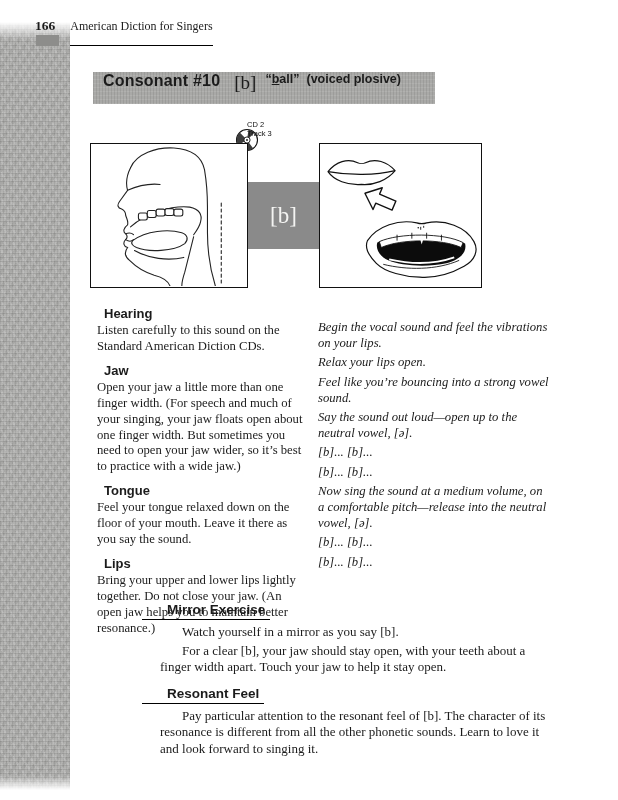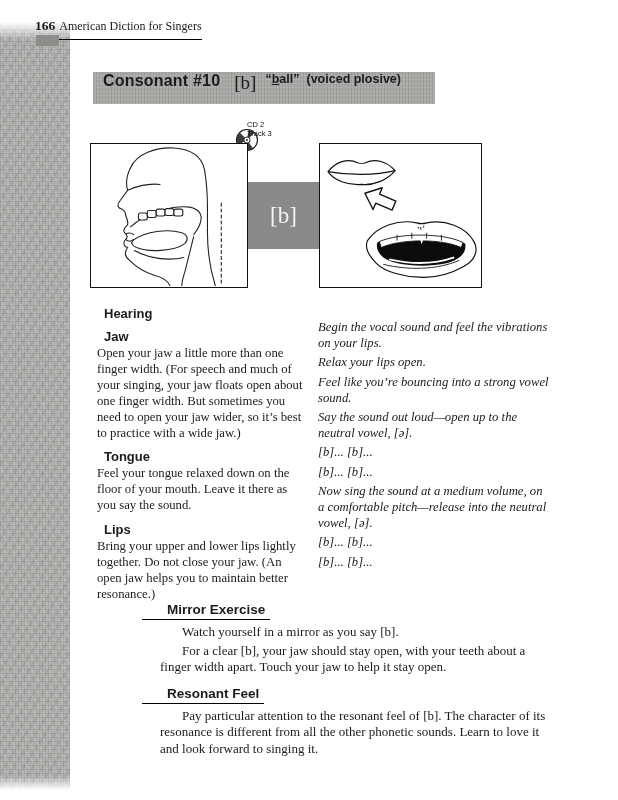--- a/index.html
+++ b/index.html
@@ -15,21 +15,21 @@
       repeating-linear-gradient(90deg, rgba(0,0,0,0.07) 0 1px, transparent 1px 3px),
       repeating-linear-gradient(57deg, rgba(255,255,255,0.12) 0 2px, transparent 2px 7px),
       repeating-linear-gradient(123deg, rgba(0,0,0,0.06) 0 3px, transparent 3px 8px),
       #b2b2b0;
     -webkit-mask-image: linear-gradient(to bottom, transparent 0, #000 18px, #000 calc(100% - 14px), transparent);
             mask-image: linear-gradient(to bottom, transparent 0, #000 18px, #000 calc(100% - 14px), transparent);
   }
   
   .header { position:absolute; left:35px; top:16px; white-space:nowrap; }
   .pagenum { font:bold 13.5px "Liberation Serif", serif;text-align:center; }
-  .running { font:12px "Liberation Serif", serif; margin-left:4px; border-bottom:1.2px solid #000; padding-bottom:6px; }
+  .running { font:12px "Liberation Serif", serif; margin-left:15px; border-bottom:1.2px solid #000; padding-bottom:12px; }
   .header-accent { position:absolute; left:36px; top:35px; width:23px; height:11px; background:#8d8d8b; }
   
   .title-bar {
     position:absolute; left:93px; top:72px; width:342px; height:32px;
     display:flex; align-items:flex-start; box-sizing:border-box; padding-left:10px;
     background:
       repeating-linear-gradient(90deg, rgba(0,0,0,0.08) 0 1px, transparent 1px 3px),
       repeating-linear-gradient(0deg, rgba(255,255,255,0.09) 0 1px, transparent 1px 4px),
       #a9a9a7;
   }
@@ -142,20 +142,21 @@
       <path d="M70,117 C92,122 116,122 136,115" stroke="#fff" stroke-width="2"></path>
       <path d="M64,122 C88,128 118,128 141,118" stroke-width="0.9"></path>
       <path d="M102,84 L102,87 M105,83 L105,85" stroke-width="0.9"></path>
       <circle cx="99.5" cy="85" r="0.8" fill="#111" stroke="none"></circle>
     </svg>
   </div>
 
   <div class="col col-left">
     <div>
       <div class="sec-h">Hearing</div>
+      <p>Listen carefully to this sound on the Standard American Diction CDs.</p>
     </div>
     <div>
       <div class="sec-h">Jaw</div>
       <p>Open your jaw a little more than one finger width. (For speech and much of your singing, your jaw floats open about one finger width. But sometimes you need to open your jaw wider, so it’s best to practice with a wide jaw.)</p>
     </div>
     <div>
       <div class="sec-h">Tongue</div>
       <p>Feel your tongue relaxed down on the floor of your mouth. Leave it there as you say the sound.</p>
     </div>
     <div>

